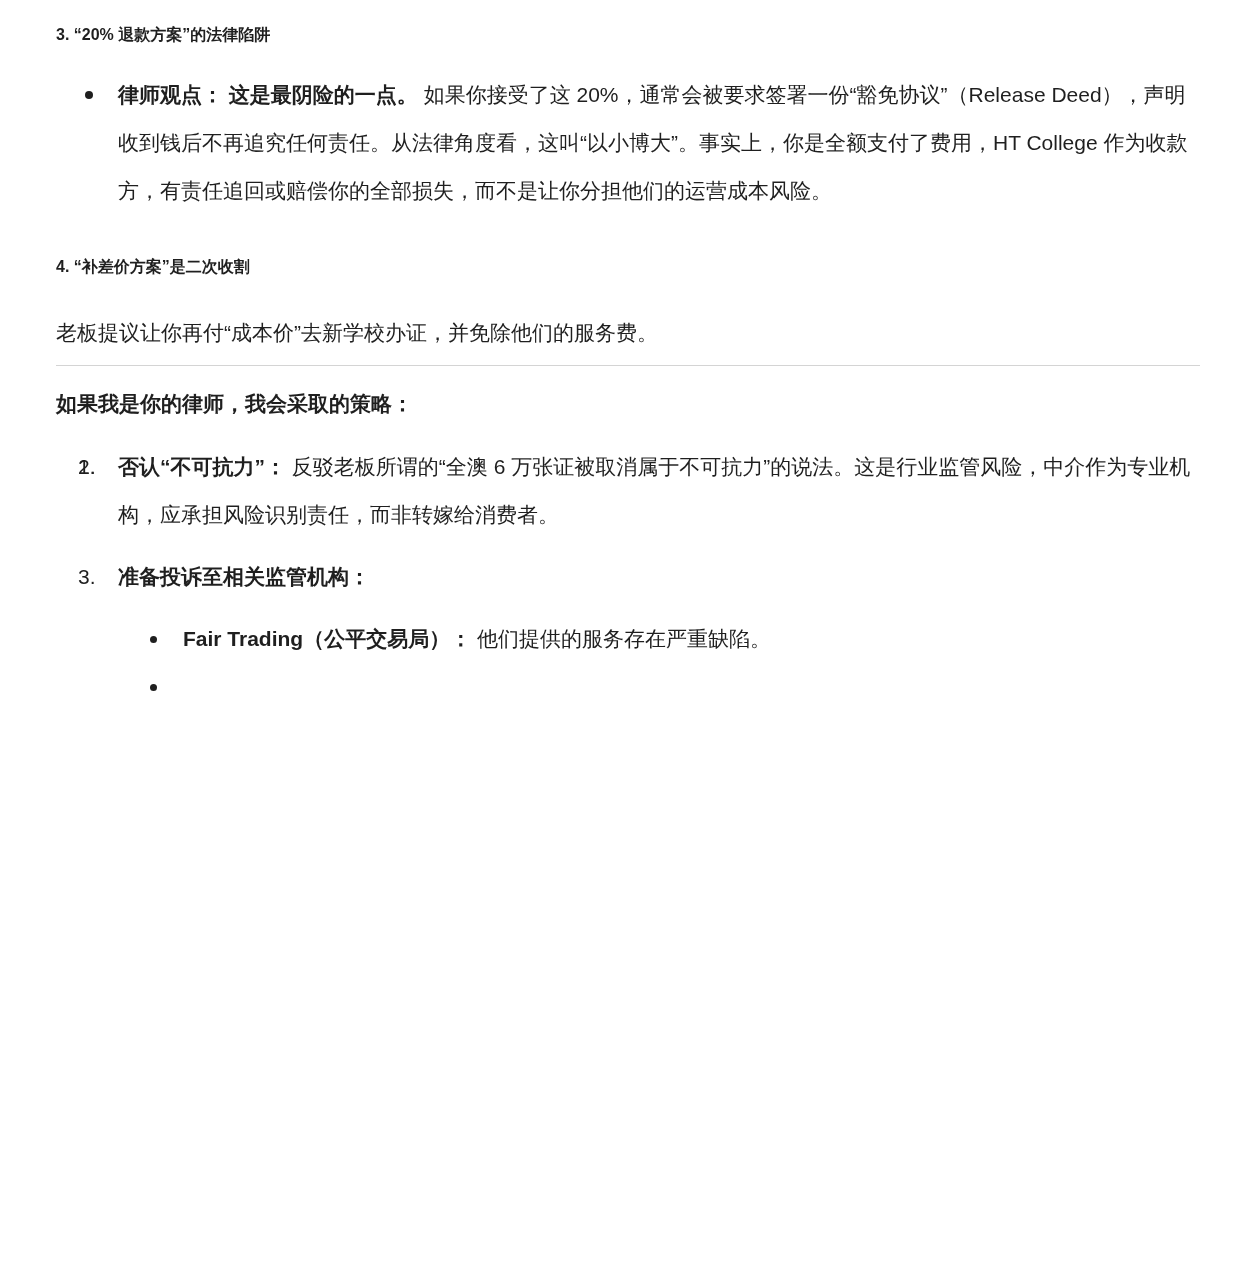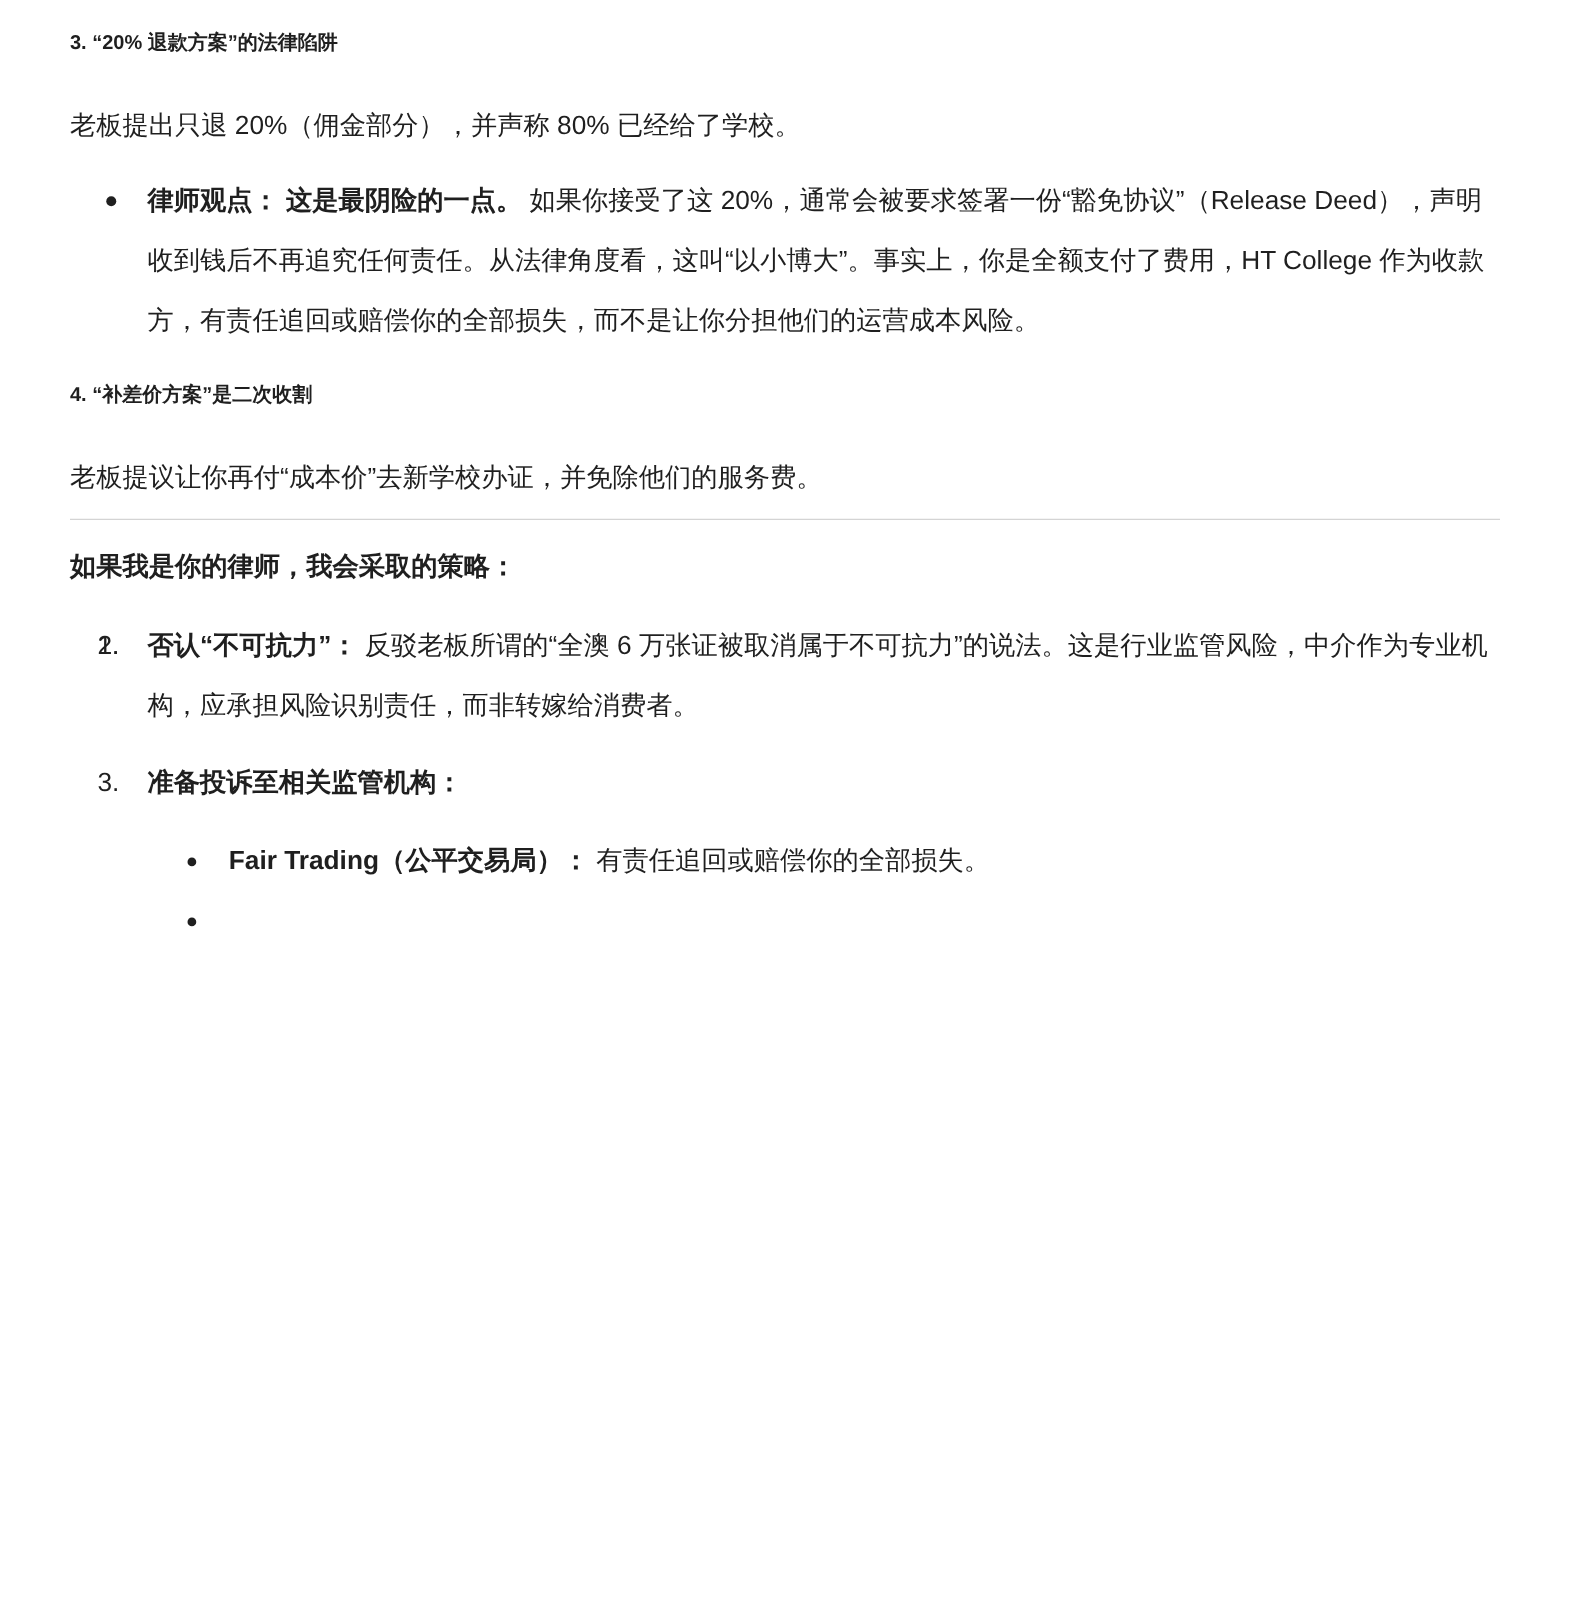--- a/index.html
+++ b/index.html
@@ -13,21 +13,21 @@
     overflow: hidden;
   }
   .content { padding: 21px 56px 0 56px; }
 
   .sec-heading {
     font-size: 16px;
     font-weight: 700;
     line-height: 28px;
     margin: 0;
   }
-  .mt38 { margin-top: 22px; }
+  .mt38 { margin-top: 38px; }
 
   .intro {
     font-size: 21px;
     line-height: 28px;
     margin: 38px 0 0 0;
   }
 
   ul.blist { list-style: none; margin: 22px 0 0 0; padding: 0; }
   ul.blist > li {
     position: relative;
@@ -87,21 +87,20 @@
 
   strong { font-weight: 700; }
 </style>
 </head>
 <body>
 
 <div class="content">
 
   <h3 class="sec-heading">3. “20% 退款方案”的法律陷阱</h3>
 
-  <p class="intro">老板提出只退 20%（佣金部分），并声称 80% 已经给了学校。</p>
 
   <ul class="blist">
     <li>
       <span class="dot"></span>
       <span><strong>律师观点： 这是最阴险的一点。</strong><span> 如果你接受了这 20%，通常会被要求签署一份“豁免协议”（Release Deed），声明收到钱后不再追究任何责任。从法律角度看，这叫“以小博大”。事实上，你是全额支付了费用，HT College 作为收款方，有责任追回或赔偿你的全部损失，而不是让你分担他们的运营成本风险。</span></span>
     </li>
   </ul>
 
   <h3 class="sec-heading mt38">4. “补差价方案”是二次收割</h3>
 
@@ -119,21 +118,21 @@
     <li>
       <span class="num">2.</span>
       <span><strong>否认“不可抗力”：</strong><span> 反驳老板所谓的“全澳 6 万张证被取消属于不可抗力”的说法。这是行业监管风险，中介作为专业机构，应承担风险识别责任，而非转嫁给消费者。</span></span>
     </li>
     <li>
       <span class="num">3.</span>
       <span><strong>准备投诉至相关监管机构：</strong></span>
       <ul class="sublist">
         <li>
           <span class="subdot"></span>
-          <span><strong>Fair Trading（公平交易局）：</strong><span> 有责任追回或赔偿你的全部损失。</span></span>
+          <span><strong>Fair Trading（公平交易局）：</strong><span> 他们提供的服务存在严重缺陷。</span></span>
         </li>
         <li>
           <span class="subdot"></span>
         </li>
       </ul>
     </li>
   </ol>
 
 </div>
 

